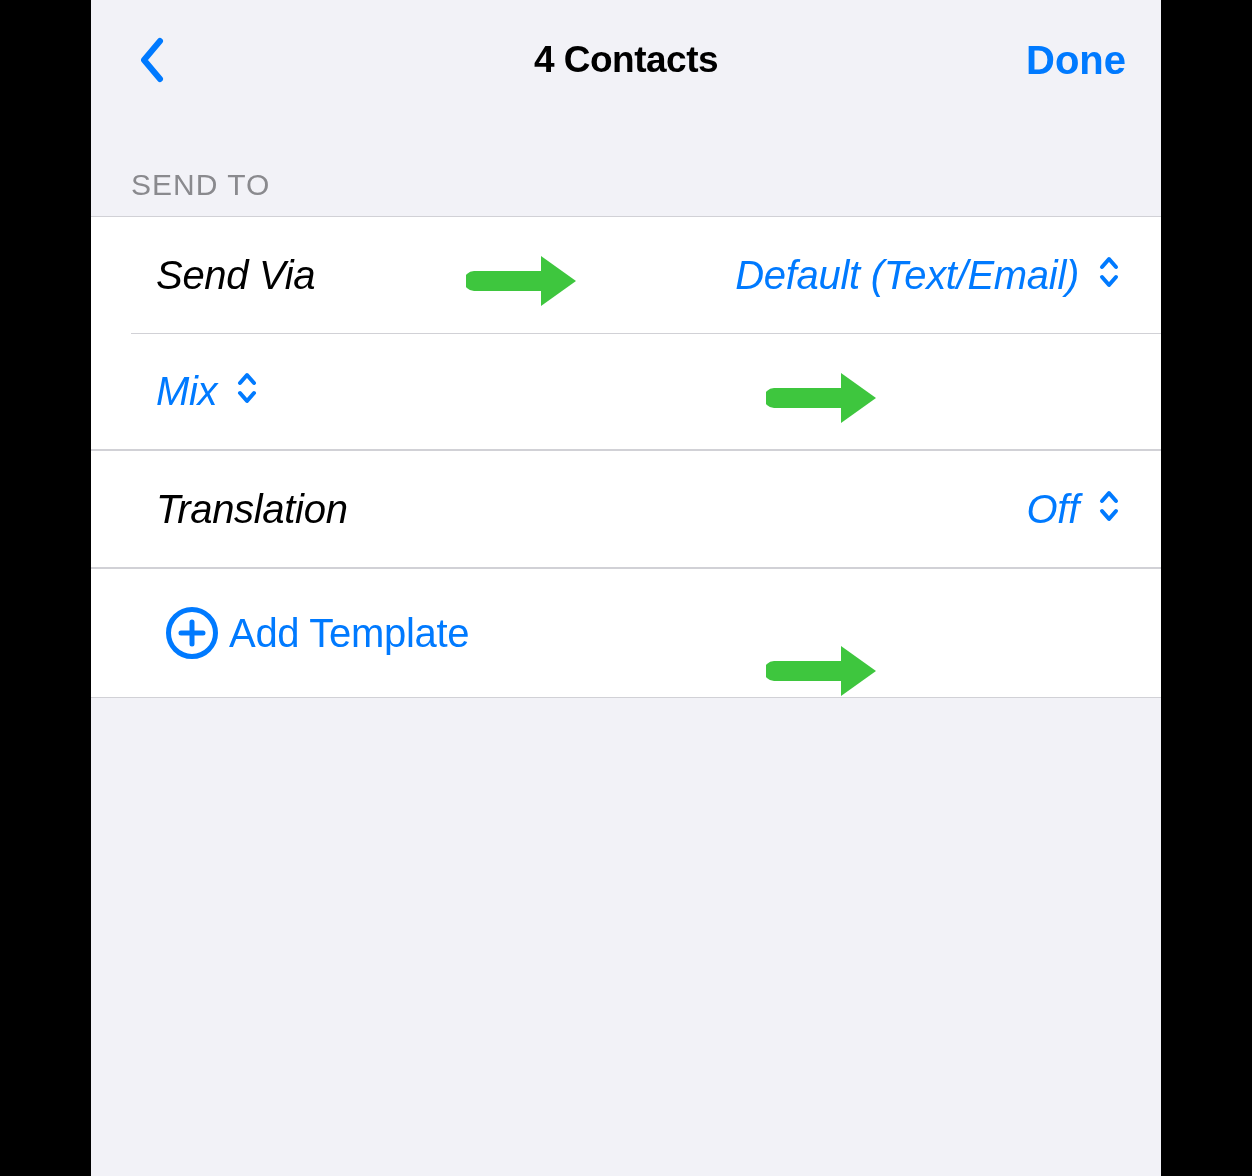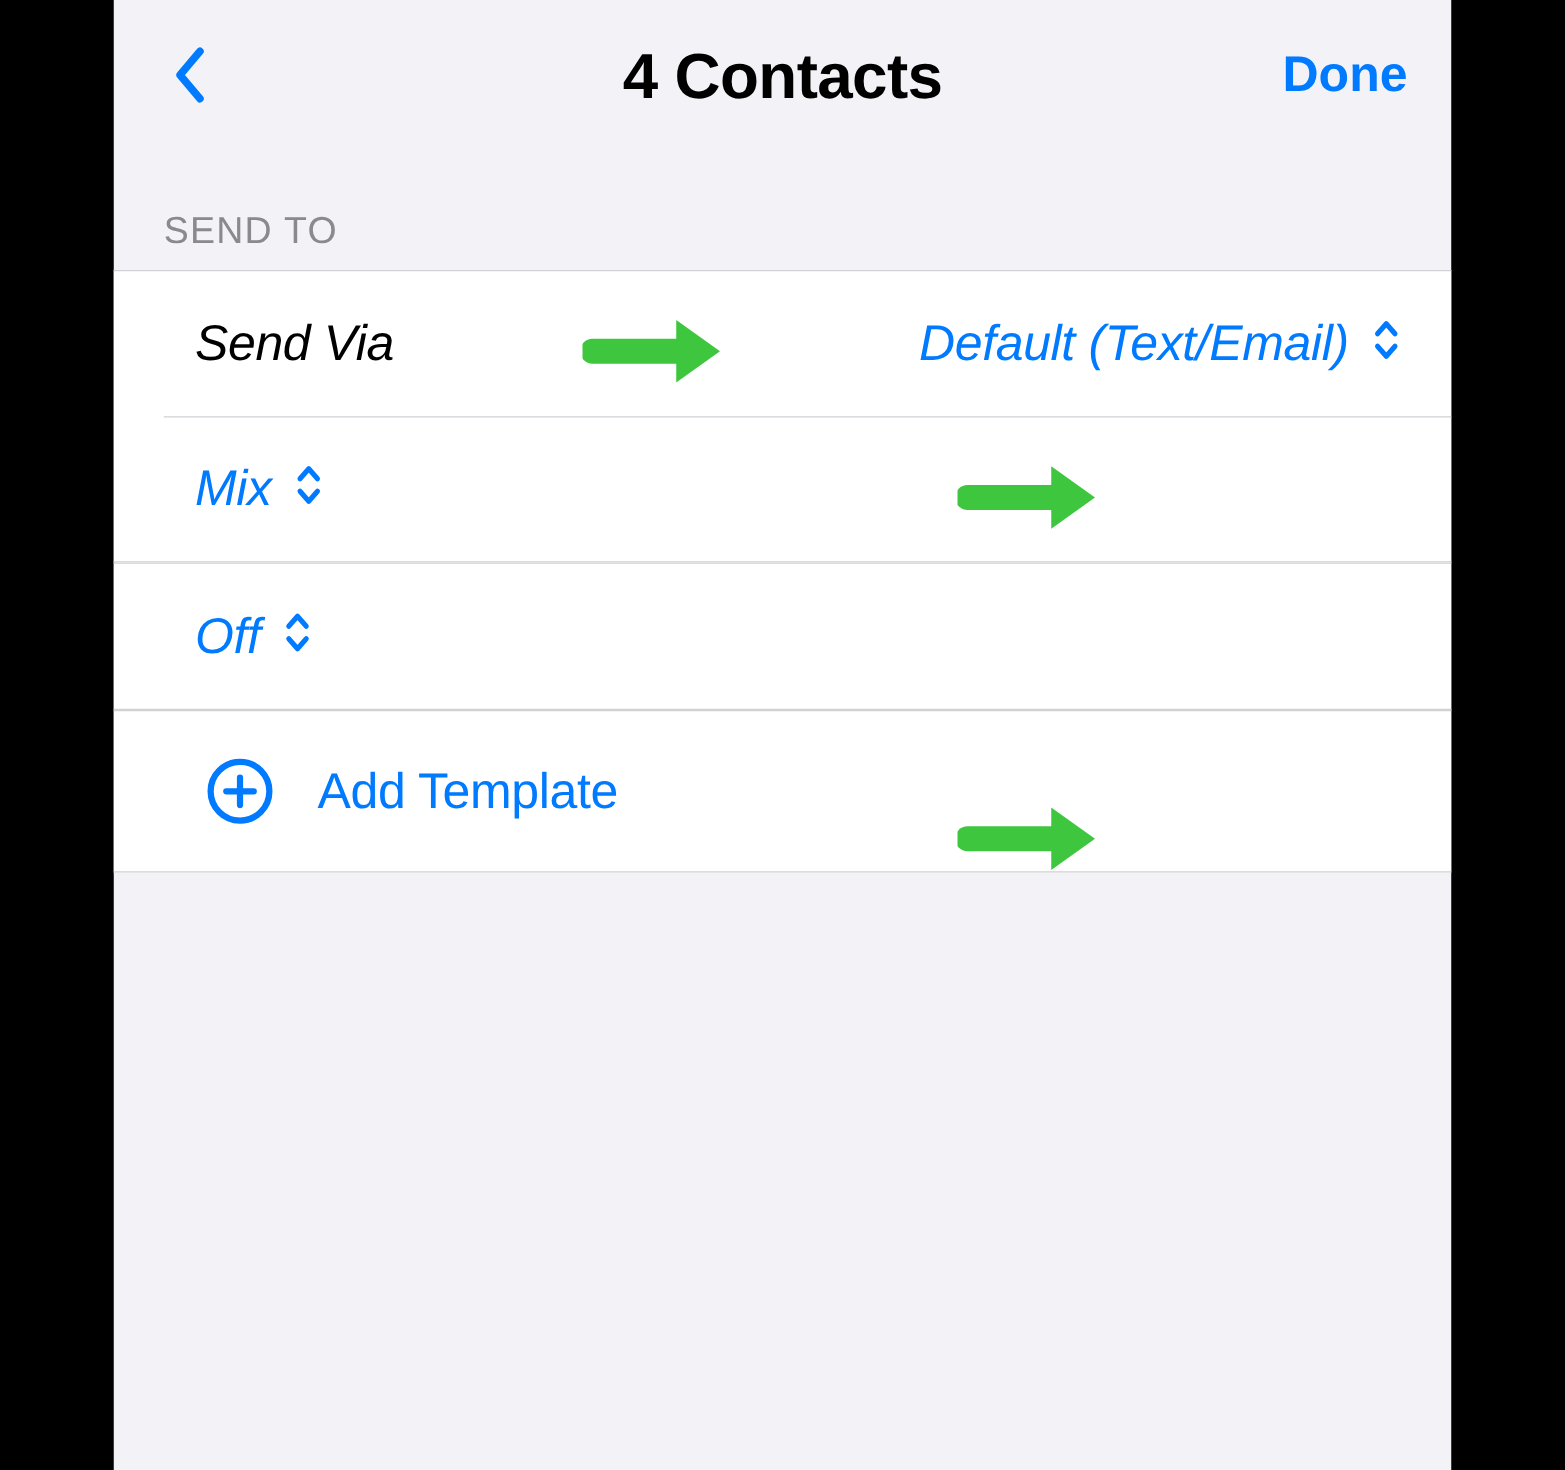--- a/index.html
+++ b/index.html
@@ -34,21 +34,21 @@
       height: 50px;
       display: flex;
       align-items: center;
       justify-content: center;
       cursor: pointer;
     }
     .nav-title {
       position: absolute;
       left: 50%;
       transform: translateX(-50%);
-      font-size: 51px;
+      font-size: 37px;
       font-weight: 600;
       color: #000;
       letter-spacing: -0.5px;
     }
     .done-button {
       font-size: 40px;
       color: #007aff;
       cursor: pointer;
       font-weight: 700;
     }
@@ -111,21 +111,21 @@
       flex-direction: column;
       align-items: center;
       justify-content: center;
       gap: 4px;
     }
     .add-template-item {
       height: 130px;
       display: flex;
       align-items: center;
       padding: 0 40px 0 75px;
-      gap: 36px;
+      gap: 11px;
       cursor: pointer;
       background: #fff;
       border-top: 1px solid #d1d1d6;
       border-bottom: 1px solid #d1d1d6;
     }
     .plus-circle {
       width: 52px;
       height: 52px;
       border: 5px solid #007aff;
       border-radius: 50%;
@@ -185,20 +185,21 @@
             <path d="M5 12 L12 4 L19 12" stroke="#007aff" stroke-width="4" fill="none" stroke-linecap="round" stroke-linejoin="round"></path>
             <path d="M5 22 L12 30 L19 22" stroke="#007aff" stroke-width="4" fill="none" stroke-linecap="round" stroke-linejoin="round"></path>
           </svg>
         </span>
       </div>
     </div>
   </div>
 
   <div class="list-group">
     <div class="list-item">
+      <span class="item-label">Translation</span>
       <div class="item-value-wrap">
         <span class="item-value">Off</span>
         <span class="updown-icon">
           <svg width="24" height="34" viewBox="0 0 24 34">
             <path d="M5 12 L12 4 L19 12" stroke="#007aff" stroke-width="4" fill="none" stroke-linecap="round" stroke-linejoin="round"></path>
             <path d="M5 22 L12 30 L19 22" stroke="#007aff" stroke-width="4" fill="none" stroke-linecap="round" stroke-linejoin="round"></path>
           </svg>
         </span>
       </div>
     </div>

